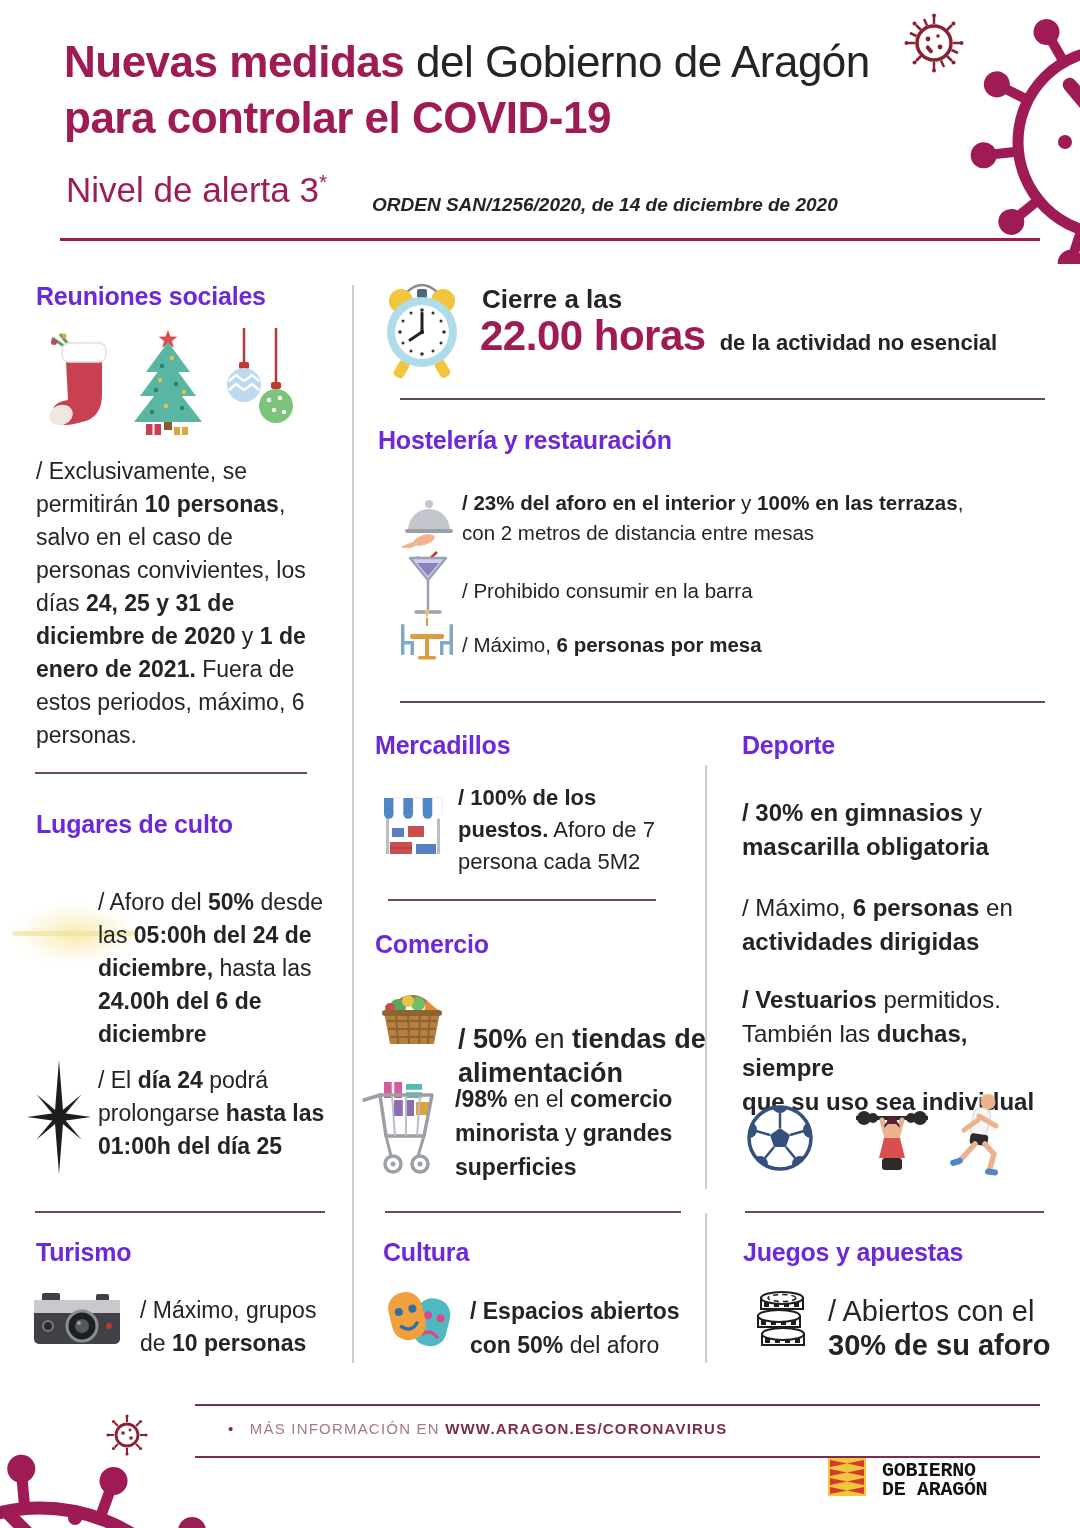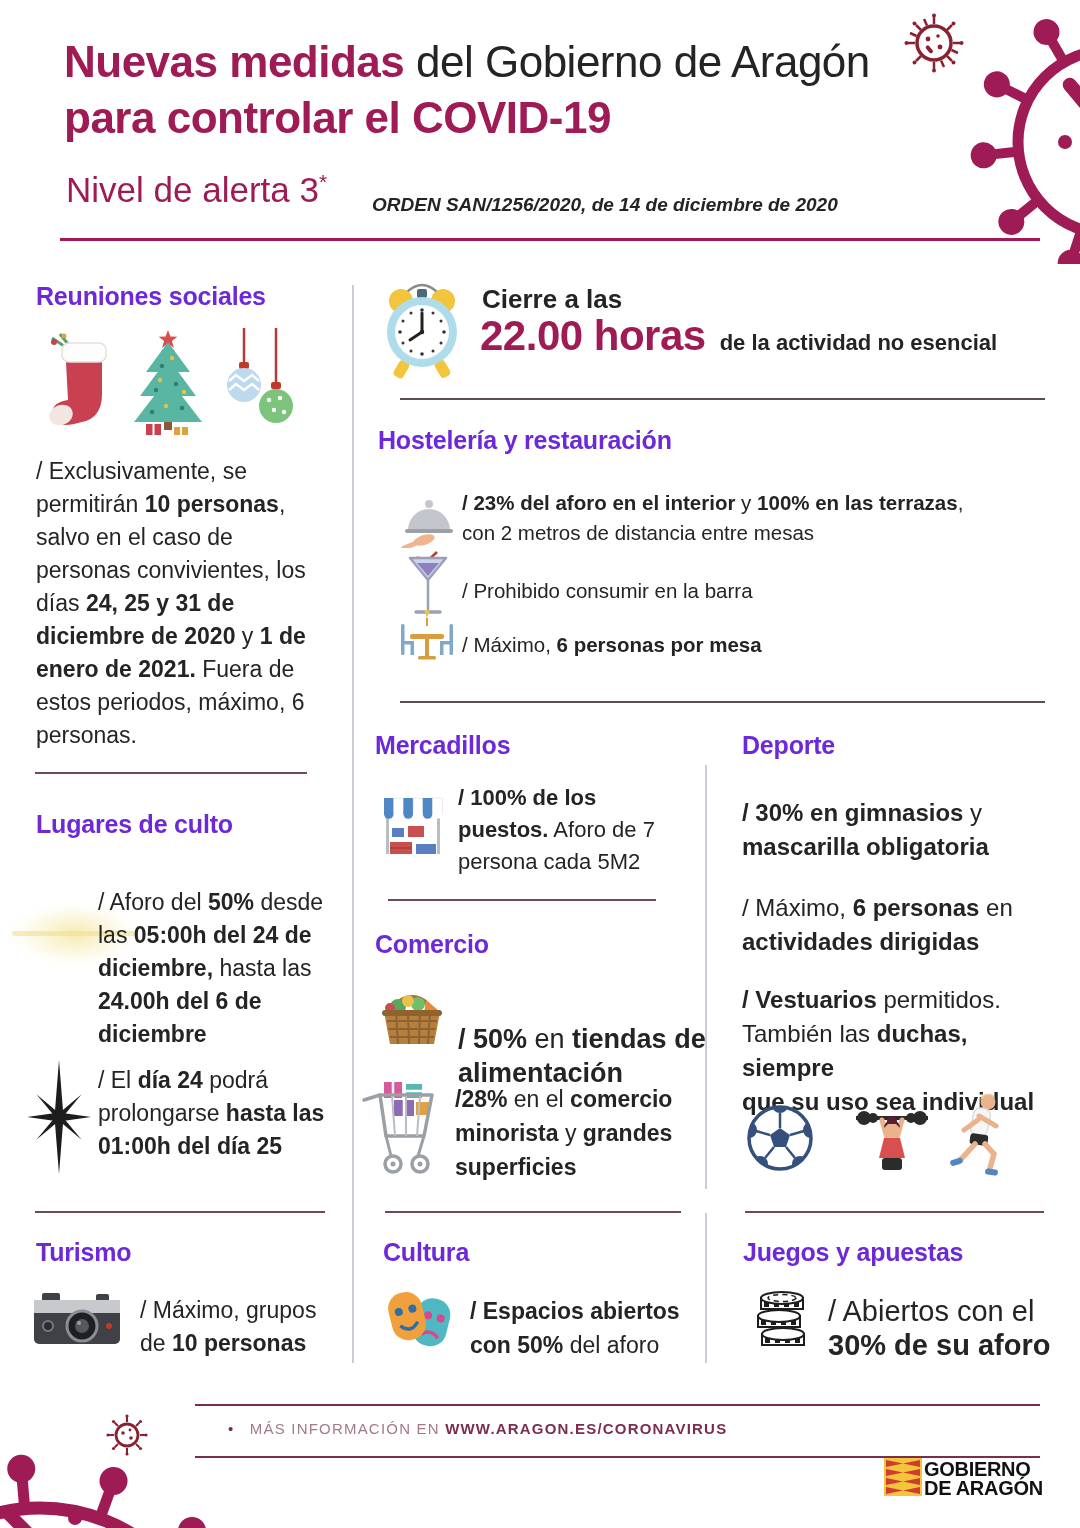--- a/index.html
+++ b/index.html
@@ -436,21 +436,21 @@
       <line x1="62" y1="16" x2="59" y2="56" stroke="#b9bdc4" stroke-width="2"></line>
       <line x1="28" y1="56" x2="33" y2="76" stroke="#9aa0a6" stroke-width="3"></line>
       <line x1="66" y1="56" x2="60" y2="76" stroke="#9aa0a6" stroke-width="3"></line>
       <circle cx="35" cy="84" r="8" fill="#ffffff" stroke="#9aa0a6" stroke-width="3.5"></circle>
       <circle cx="35" cy="84" r="2.5" fill="#9aa0a6"></circle>
       <circle cx="62" cy="84" r="8" fill="#ffffff" stroke="#9aa0a6" stroke-width="3.5"></circle>
       <circle cx="62" cy="84" r="2.5" fill="#9aa0a6"></circle>
     </svg>
   </div>
 
-  <div class="abs rt" style="left:455px;top:1082px;width:250px;font-size:23px;line-height:34px;"><span style="font-weight: 700;">/</span><span style="font-weight: 700;">28%</span><span> en el </span><span style="font-weight: 700;">comercio
+  <div class="abs rt" style="left:455px;top:1082px;width:250px;font-size:23px;line-height:34px;"><span style="font-weight: 700;">/</span><span style="font-weight: 700;">98%</span><span> en el </span><span style="font-weight: 700;">comercio
 minorista</span><span> y </span><span style="font-weight: 700;">grandes
 superficies</span></div>
 
   <div class="abs sec" style="left:742px;top:731px;">Deporte</div>
 
   <div class="abs rt body24" style="left:742px;top:796px;width:300px;"><span style="font-weight: 700;">/ </span><span style="font-weight: 700;">30% en gimnasios</span><span> y
 </span><span style="font-weight: 700;">mascarilla obligatoria</span></div>
   <div class="abs rt body24" style="left:742px;top:891px;width:300px;"><span>/ Máximo, </span><span style="font-weight: 700;">6 personas</span><span> en
 </span><span style="font-weight: 700;">actividades dirigidas</span></div>
   <div class="abs rt body24" style="left:742px;top:983px;width:305px;"><span style="font-weight: 700;">/ </span><span style="font-weight: 700;">Vestuarios</span><span> permitidos.
@@ -653,21 +653,21 @@
           <circle cx="34.5" cy="34.5" r="1.6"></circle>
           <circle cx="34.5" cy="7.5" r="1.6"></circle>
           <circle cx="7.5" cy="34.5" r="1.6"></circle>
         <circle cx="17" cy="19" r="1.8"></circle>
           <circle cx="25" cy="24" r="1.8"></circle>
           <circle cx="24" cy="16" r="1.4"></circle>
       </g>
     </svg>
   </div>
 
-  <div class="abs" style="left:884px;top:1458px;display:flex;gap:2px;align-items:center;">
+  <div class="abs" style="left:828px;top:1458px;display:flex;gap:16px;align-items:center;font-family:Liberation Mono, monospace;">
     <span>
       <svg width="38" height="38" viewBox="0 0 38 38">
         <rect x="0" y="0" width="38" height="38" fill="#f2c53d"></rect>
         <g fill="#d23b2f">
           <polygon points="2,2 19,5.5 2,9"></polygon>
             <polygon points="36,2 19,5.5 36,9"></polygon>
           <polygon points="2,11 19,14.5 2,18"></polygon>
             <polygon points="36,11 19,14.5 36,18"></polygon>
           <polygon points="2,20 19,23.5 2,27"></polygon>
             <polygon points="36,20 19,23.5 36,27"></polygon>

